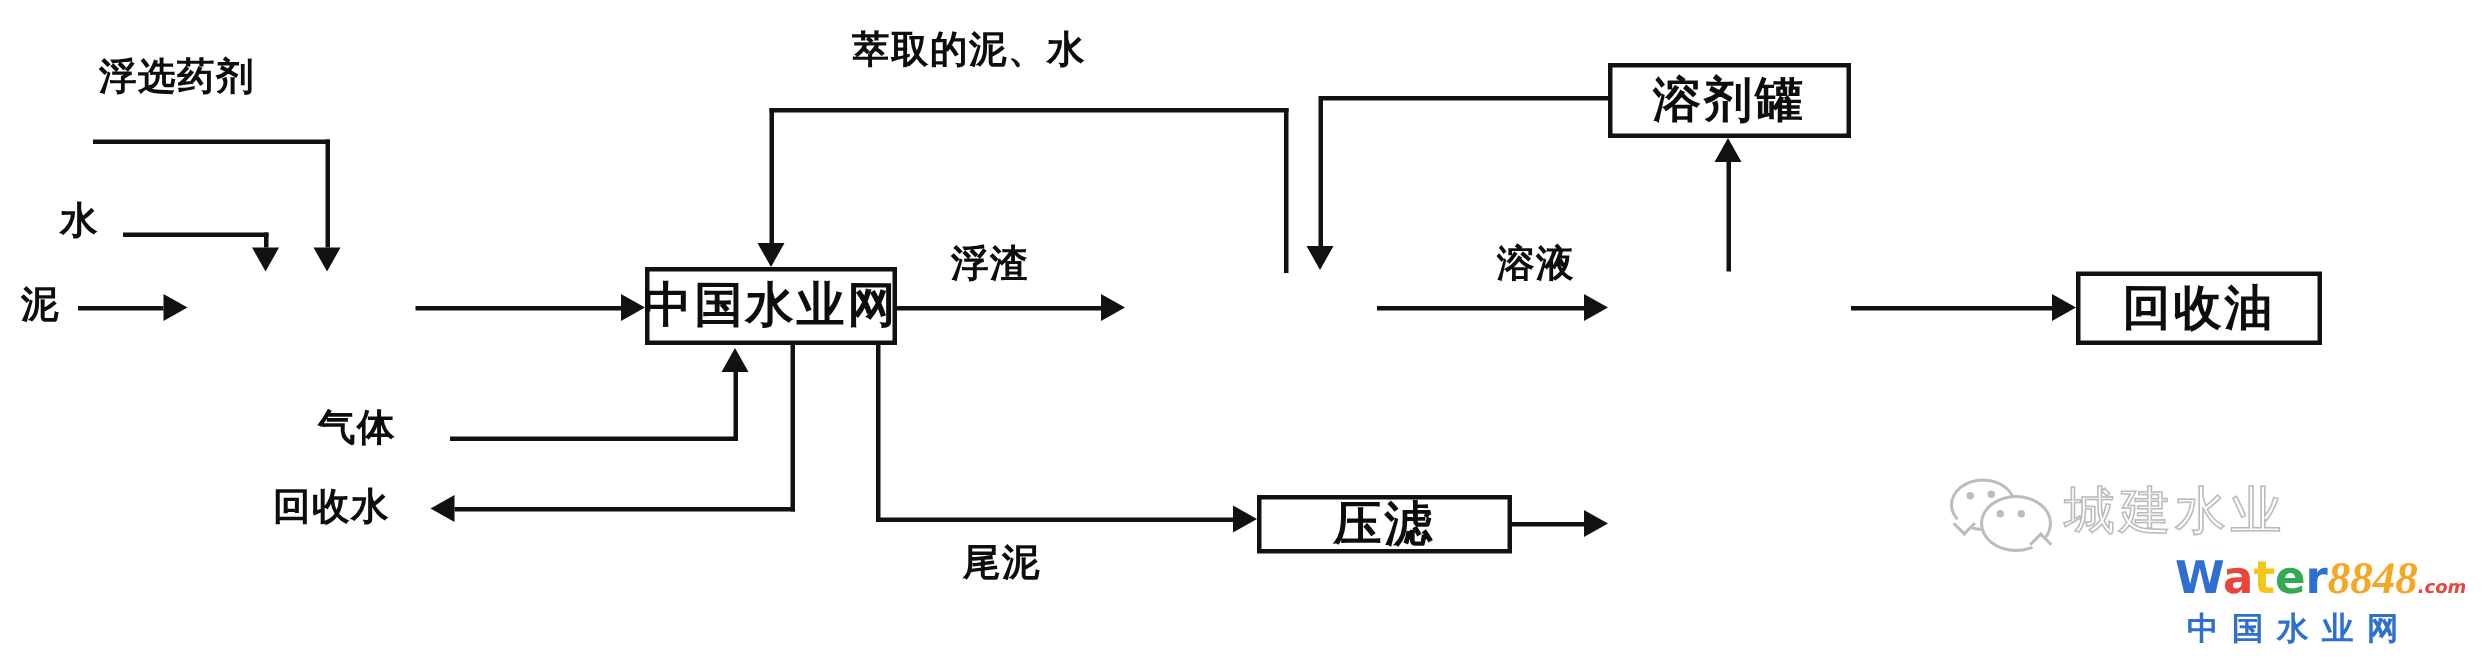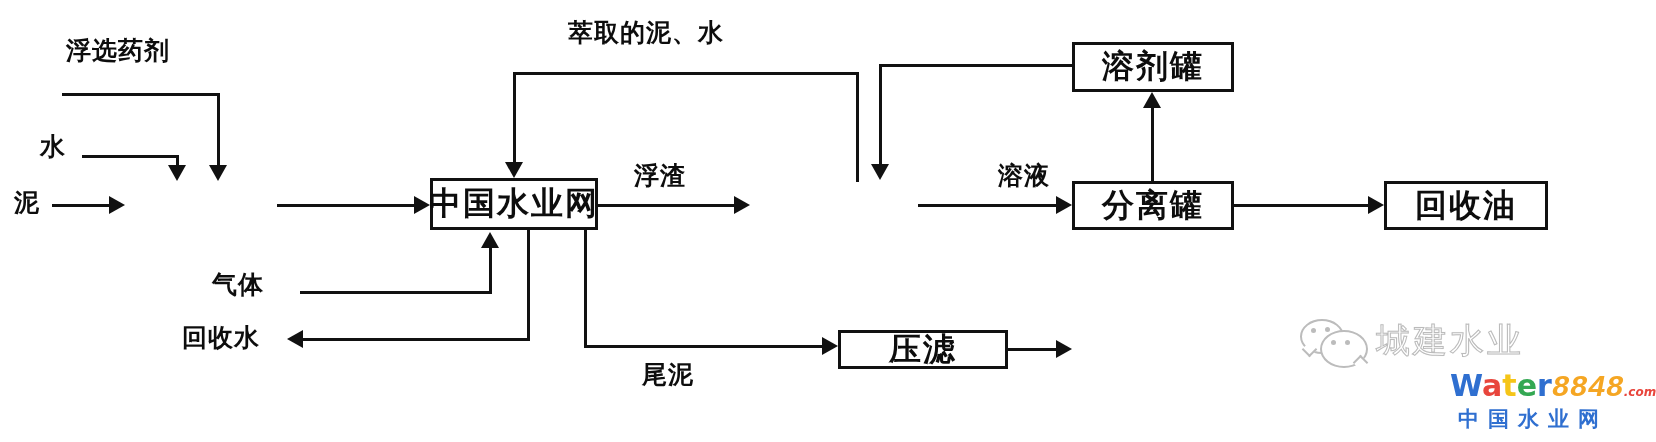--- a/index.html
+++ b/index.html
@@ -27,43 +27,40 @@
            text-shadow:0 0 1px #bdbdbd;}
   .wechat{position:relative;width:66px;height:44px;}
   .bub{position:absolute;border:2.5px solid #bcbcbc;border-radius:50%;background:#fff;}
   .bub1{width:40px;height:31px;left:0;top:0;}
   .bub2{width:44px;height:34px;left:20px;top:11px;}
   .tail{position:absolute;width:9px;height:9px;background:#fff;border-left:2.5px solid #bcbcbc;
         border-bottom:2.5px solid #bcbcbc;transform:rotate(-45deg);}
   .dot{position:absolute;width:5px;height:5px;border-radius:50%;background:#bcbcbc;}
   #w8{position:absolute;left:150px;top:58px;font-weight:700;font-size:30px;letter-spacing:0px;}
   #w8 .c{font-family:"DejaVu Sans","Liberation Sans",sans-serif;}
-  #w8 .num{font-family:Liberation Mono, monospace;font-style:italic;color:#f5a623;}
+  #w8 .num{font-family:Liberation Serif, serif;font-style:italic;color:#f5a623;}
   #w8 .com{font-size:12px;color:#e8453c;font-style:italic;}
   #cn{position:absolute;left:158px;top:95px;font-size:21px;color:#2f6fd0;
       letter-spacing:9px;font-weight:700;}
 </style>
 </head>
 <body>
 
 <div id="canvas">
 
 
   <div class="box" style="left:430px;top:178px;width:168px;height:52px;">
     <span>中国水业网</span>
   </div>
 
 
   <div class="box" style="left:1072px;top:42px;width:162px;height:50px;">
     <span>溶剂罐</span>
   </div>
 
-  <div class="box" style="left:1072px;top:181px;width:162px;height:49px;">
-    <span>分离罐</span>
-  </div>
 
   <div class="box" style="left:1384px;top:181px;width:164px;height:49px;">
     <span>回收油</span>
   </div>
 
   <div class="box" style="left:838px;top:330px;width:170px;height:39px;">
     <span>压滤</span>
   </div>
 
 

